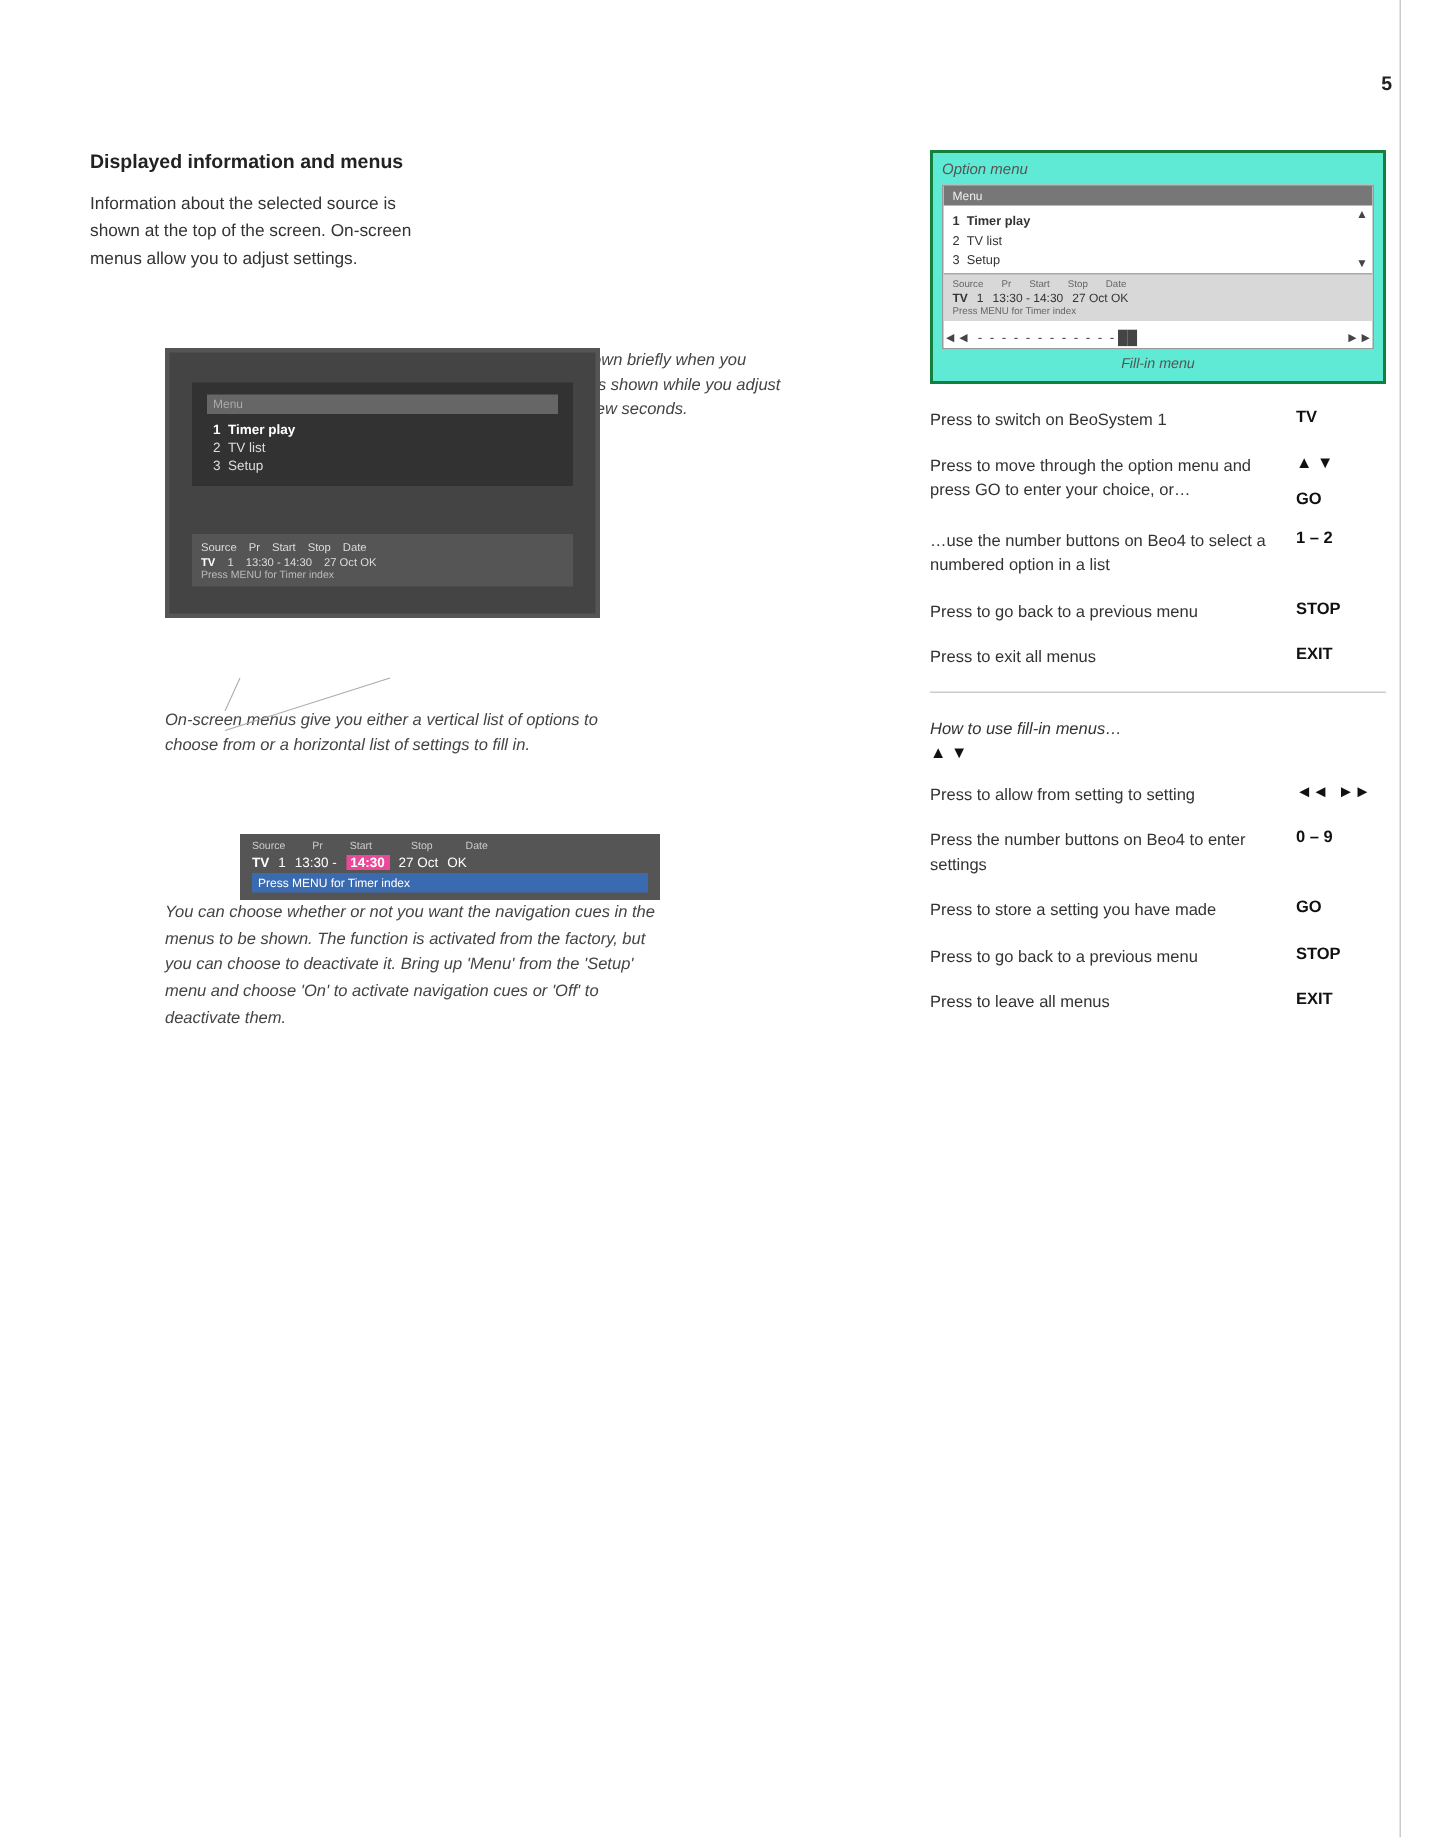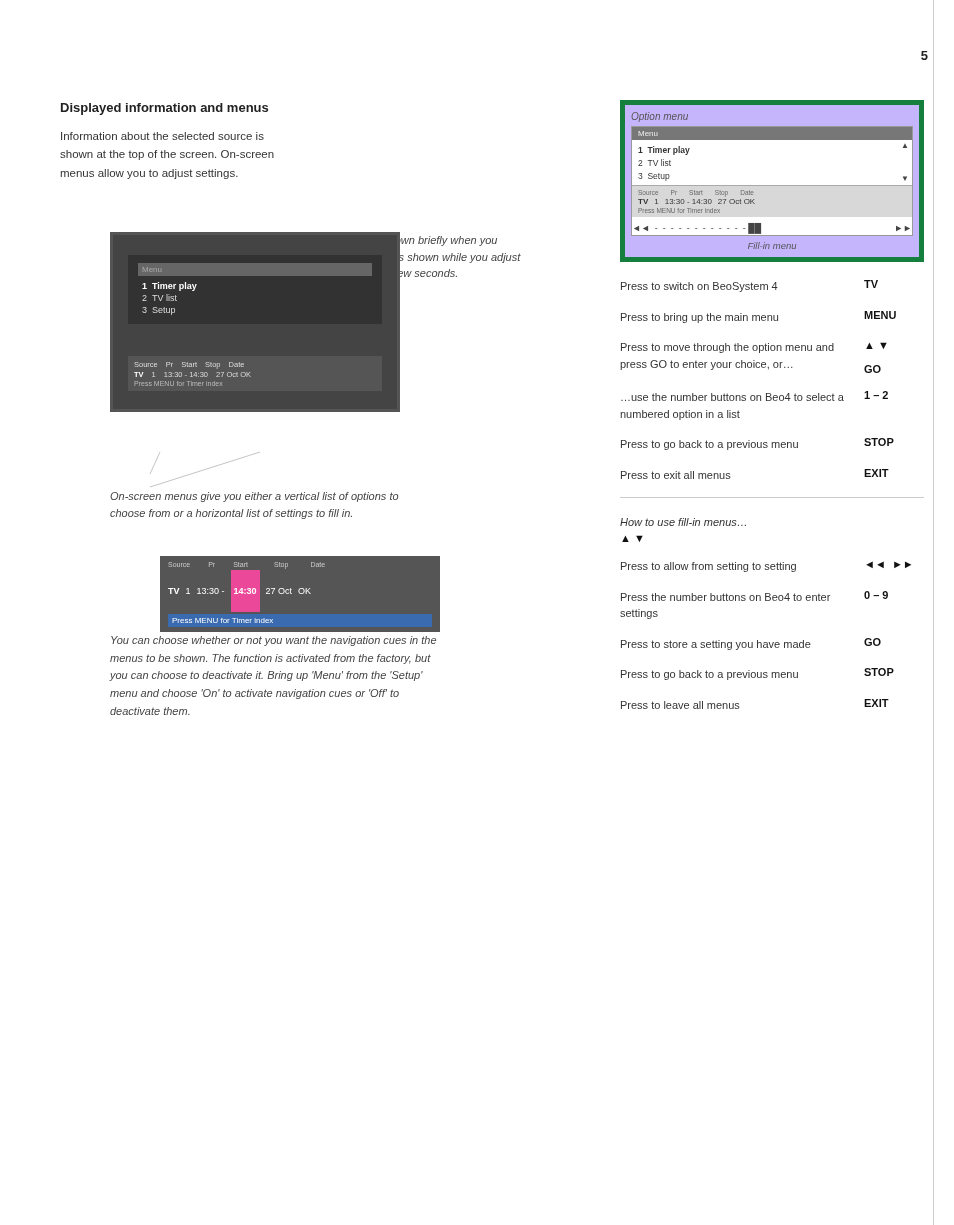--- a/index.html
+++ b/index.html
@@ -193,21 +193,21 @@
     }
 
     .fill-data {
       color: #fff;
       font-size: 9px;
     }
 
     .fill-highlight {
       background: #ec4899;
       color: #fff;
-      padding: 16px 3px;
+      padding: 0 3px;
       font-size: 9px;
       font-weight: bold;
     }
 
     .fill-in-panel-hint {
       background: #3a6bb0;
       color: #fff;
       font-size: 8px;
       padding: 2px 4px;
       margin-top: 2px;
@@ -256,22 +256,22 @@
       padding-top: 0;
     }
 
     .divider-line {
       border: none;
       border-top: 1px solid #ccc;
       margin: 10px 0;
     }
 
     .rom-outer {
-      border: 5px solid #15803d;
-      background: #c4b5fd;
+      border: 2px solid #15803d;
+      background: #5eead4;
       padding: 6px;
     }
 
     .rom-label {
       font-size: 10px;
       font-style: italic;
       color: #555;
       margin-bottom: 4px;
     }
 
@@ -431,21 +431,21 @@
           <div class="fill-in-row">
             <span class="tv-label">TV</span>
             <span>1</span>
             <span>13:30 - 14:30</span>
             <span>27 Oct OK</span>
           </div>
           <div class="fill-in-hint">Press MENU for Timer index</div>
         </div>
       </div>
 
-      <div style="position:absolute;top:256px;left:50px;width:300px;">
+      <div style="position:absolute;top:240px;left:50px;width:300px;">
         <p style="font-size:11px;font-style:italic;color:#444;line-height:1.5;">On-screen menus give you either a vertical list of options to choose from or a horizontal list of settings to fill in.</p>
       </div>
 
       <svg style="position:absolute;top:0;left:0;width:520px;height:300px;pointer-events:none;">
         <line x1="100" y1="220" x2="90" y2="242" stroke="#aaa" stroke-width="0.7"></line>
         <line x1="200" y1="220" x2="90" y2="255" stroke="#aaa" stroke-width="0.7"></line>
       </svg>
     </div>
 
     <div style="margin-top:20px; margin-left:50px;">
@@ -512,28 +512,24 @@
           <span>◄◄ &nbsp;- &nbsp;- &nbsp;- &nbsp;- &nbsp;- &nbsp;- &nbsp;- &nbsp;- &nbsp;- &nbsp;- &nbsp;- &nbsp;- ██</span>
           <span>►► </span>
         </div>
       </div>
       <div class="rom-fill-menu-label">Fill-in menu</div>
     </div>
 
     <div style="margin-top:16px;">
 
       <div class="instruction-row">
-        <div class="instruction-desc">Press to switch on BeoSystem 4</div>
+        <div class="instruction-desc">Press to switch on BeoSystem 1</div>
         <div class="instruction-key">TV</div>
       </div>
 
-      <div class="instruction-row">
-        <div class="instruction-desc">Press to bring up the main menu</div>
-        <div class="instruction-key">MENU</div>
-      </div>
 
       <div class="instruction-row">
         <div class="instruction-desc">Press to move through the option menu and press GO to enter your choice, or…</div>
         <div class="instruction-key">▲ ▼<br><br>GO</div>
       </div>
 
       <div class="instruction-row">
         <div class="instruction-desc">…use the number buttons on Beo4 to select a numbered option in a list</div>
         <div class="instruction-key">1 – 2</div>
       </div>

